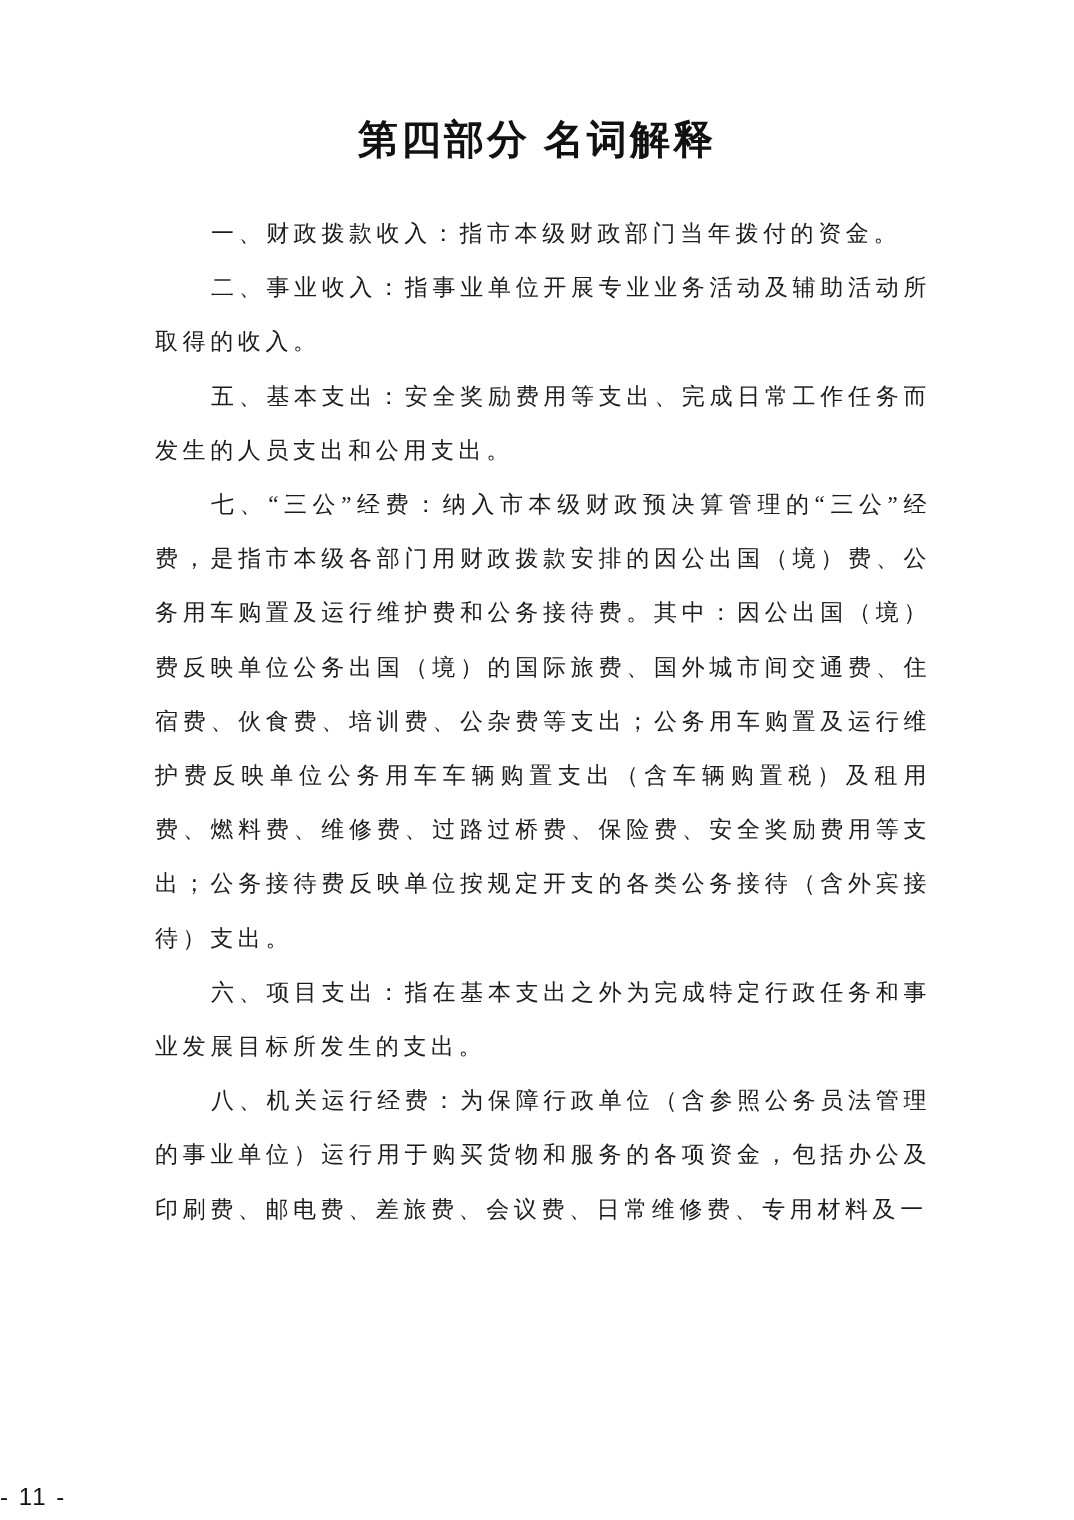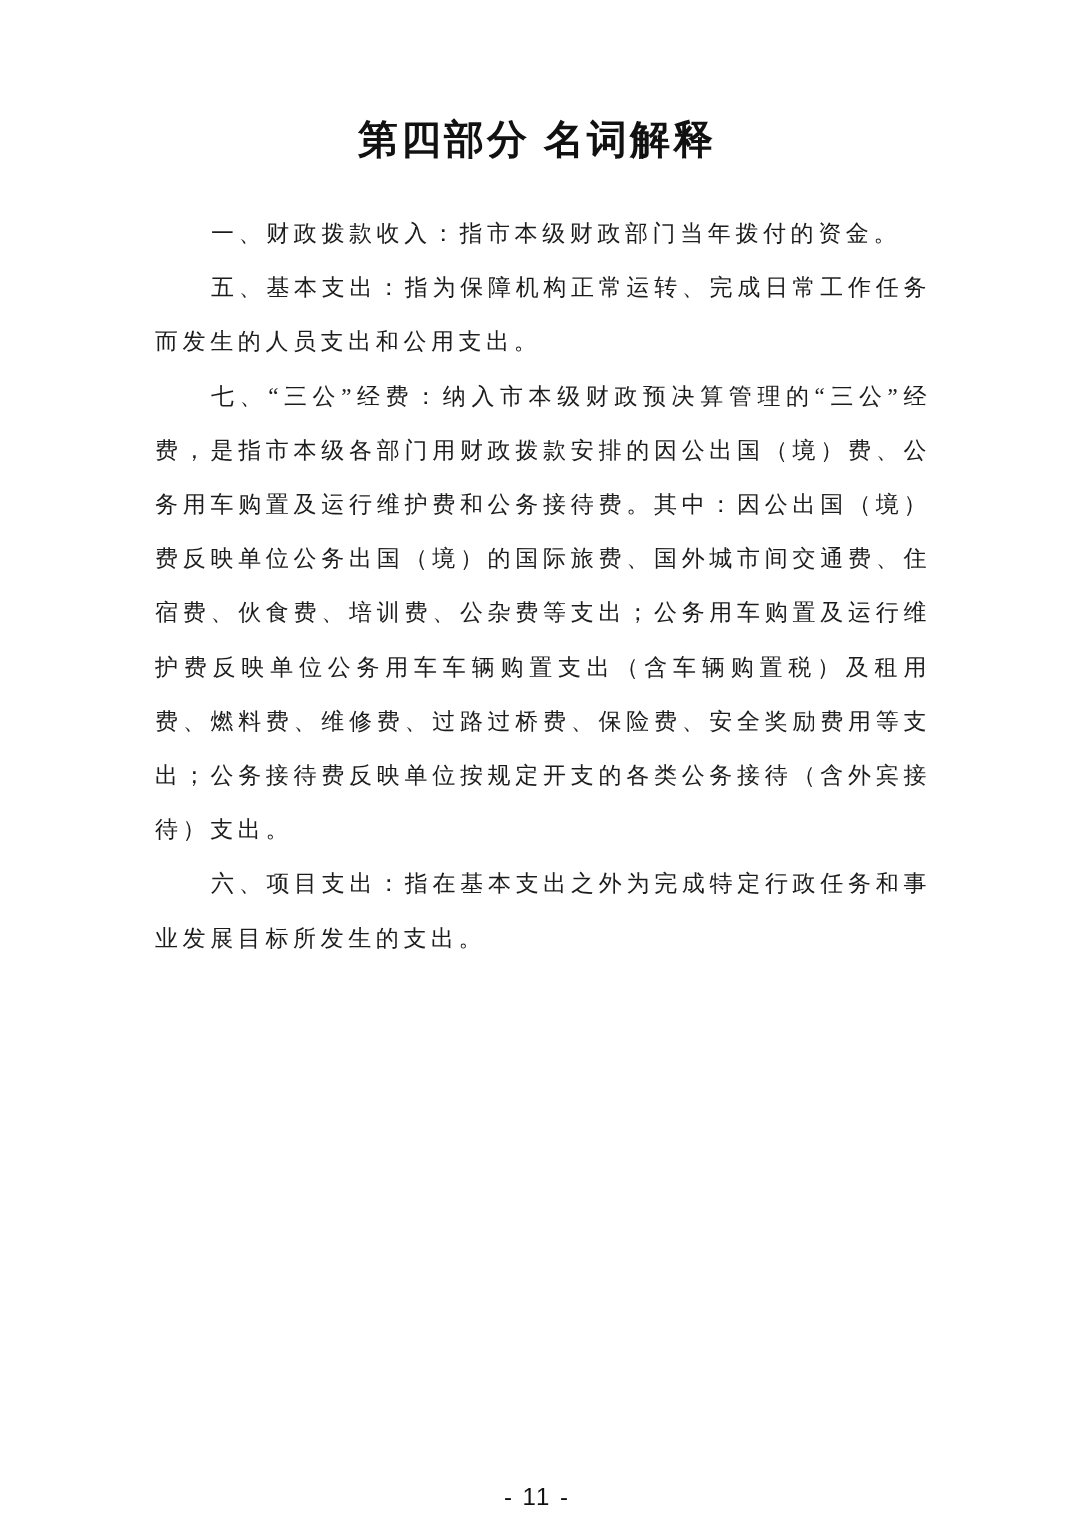--- a/index.html
+++ b/index.html
@@ -46,36 +46,37 @@
   .doc-body p {
     margin: 0;
     padding: 0;
     text-indent: 56px;
   }
   .page-number {
     position: absolute;
     top: 1471px;
     left: 0;
     width: 100%;
-    text-align: center;
     font-family: "Liberation Sans", "DejaVu Sans", sans-serif;
     font-size: 24px;
     letter-spacing: 2px;
     color: #111111;
   }
 </style>
 </head>
 <body>
 
 <div class="page">
 
   <h1 class="doc-title">第四部分 名词解释</h1>
 
   <div class="doc-body">
     <p>一、财政拨款收入：指市本级财政部门当年拨付的资金。</p>
-    <p>五、基本支出：指为保障机构正常运转、完成日常工作任务而发生的人员支出和公用支出。</p>
+    <p>二、事业收入：指事业单位开展专业业务活动及辅助活动所取得的收入。</p>
+    <p>五、基本支出：安全奖励费用等支出、完成日常工作任务而发生的人员支出和公用支出。</p>
     <p>七、“三公”经费：纳入市本级财政预决算管理的“三公”经费，是指市本级各部门用财政拨款安排的因公出国（境）费、公务用车购置及运行维护费和公务接待费。其中：因公出国（境）费反映单位公务出国（境）的国际旅费、国外城市间交通费、住宿费、伙食费、培训费、公杂费等支出；公务用车购置及运行维护费反映单位公务用车车辆购置支出（含车辆购置税）及租用费、燃料费、维修费、过路过桥费、保险费、安全奖励费用等支出；公务接待费反映单位按规定开支的各类公务接待（含外宾接待）支出。</p>
     <p>六、项目支出：指在基本支出之外为完成特定行政任务和事业发展目标所发生的支出。</p>
+    <p>八、机关运行经费：为保障行政单位（含参照公务员法管理的事业单位）运行用于购买货物和服务的各项资金，包括办公及印刷费、邮电费、差旅费、会议费、日常维修费、专用材料及一</p>
   </div>
 
   <div class="page-number">- 11 -</div>
 
 </div>
 
 </body></html>

